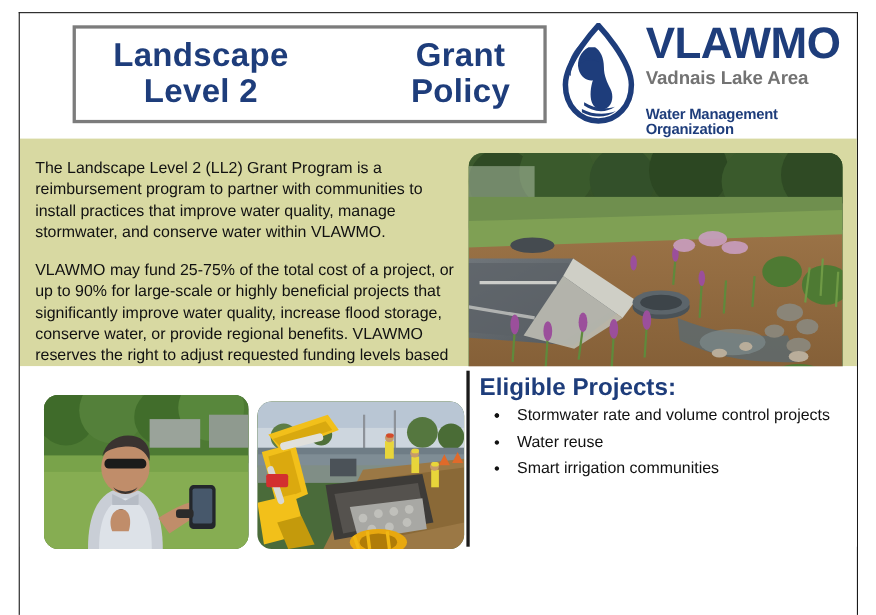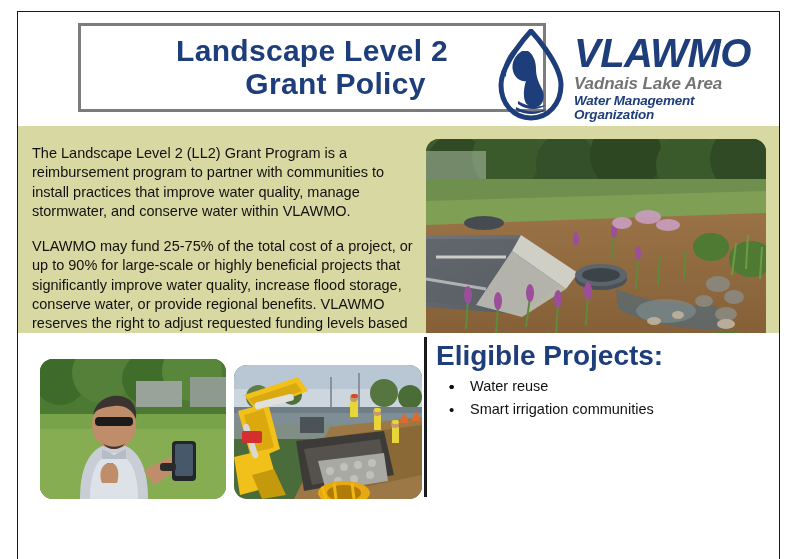--- a/index.html
+++ b/index.html
@@ -17,56 +17,56 @@
     border-top:1.5px solid #1a1a1a;
     border-right:1.5px solid #1a1a1a;
     box-sizing:border-box;
     background:#fff;
     overflow:hidden;
   }
 
   
   .header{position:relative;height:114px;}
   .title-box{
-    position:absolute;left:60px;top:11px;
-    width:468px;height:89px;
+    position:absolute;left:48px;top:11px;
+    width:431px;height:89px;
     border:3px solid #7c7c7c;
     background:#fff;
     box-sizing:border-box;
-    display:flex;flex-direction:column;
+    display:flex;flex-direction:row;
     align-items:center;justify-content:center;
     text-align:center;
   }
   .title-l1{
     font-size:30px;font-weight:bold;color:#1e3d7b;
     letter-spacing:0.3px;line-height:1.08;
   }
   .title-l2{
     font-size:30px;font-weight:bold;color:#1e3d7b;
     letter-spacing:0.3px;line-height:1.08;margin-left:47px;
   }
 
   .logo{
-    position:absolute;left:474px;top:9px;
+    position:absolute;left:487px;top:9px;
     width:270px;height:100px;
-    display:flex;align-items:flex-end;font-style:italic;
+    display:flex;align-items:flex-start;
   }
   .logo-mark{width:78px;height:92px;flex:0 0 78px;}
   .logo-text{margin-left:4px;line-height:1;}
   .logo-wordmark{
     font-size:40px;font-weight:bold;color:#1e3d7b;
     letter-spacing:-0.5px;line-height:0.96;
   }
   .logo-sub1{
     font-size:17px;font-weight:bold;color:#737373;
     margin-top:3px;letter-spacing:-0.1px;
   }
   .logo-sub2{
     font-size:13.5px;font-weight:bold;color:#1e3d7b;
-    margin-top:2px;letter-spacing:-0.2px;
+    margin-top:18px;letter-spacing:-0.2px;
   }
 
   
   .band{
     position:relative;
     background:#d8d9a2;
     height:207px;
     width:100%;
   }
   .band-text{
@@ -92,21 +92,21 @@
     position:absolute;left:406px;top:4px;
     width:3px;height:160px;background:#1a1a1a;
   }
   .photo-thumbsup{left:22px;top:26px;width:186px;height:140px;}
   .photo-excavator{left:216px;top:32px;width:188px;height:134px;}
 
   .eligible{
     position:absolute;left:418px;top:6px;width:330px;
   }
   .eligible-title{
-    font-size:28px;font-weight:bold;color:#1e3d7b;
+    font-size:22px;font-weight:bold;color:#1e3d7b;
     margin:0 0 2px 0;line-height:1.2;
   }
   .eligible-list{
     list-style:none;margin:0;padding:0;
   }
   .eligible-list li{
     position:relative;
     padding-left:34px;
     font-size:14.5px;color:#111;
     line-height:1.42;
@@ -349,20 +349,21 @@
     </div>
 
     <div class="eligible">
       <h2 class="eligible-title">Eligible Projects:</h2>
       <ul class="eligible-list">
         <li>
           <span class="bullet">•</span>
         </li>
         <li>
           <span class="bullet">•</span>
+          <span>Stormwater rate and volume control projects</span>
         </li>
         <li>
           <span class="bullet">•</span>
           <span>Water reuse</span>
         </li>
         <li>
           <span class="bullet">•</span>
           <span>Smart irrigation communities</span>
         </li>
       </ul>

